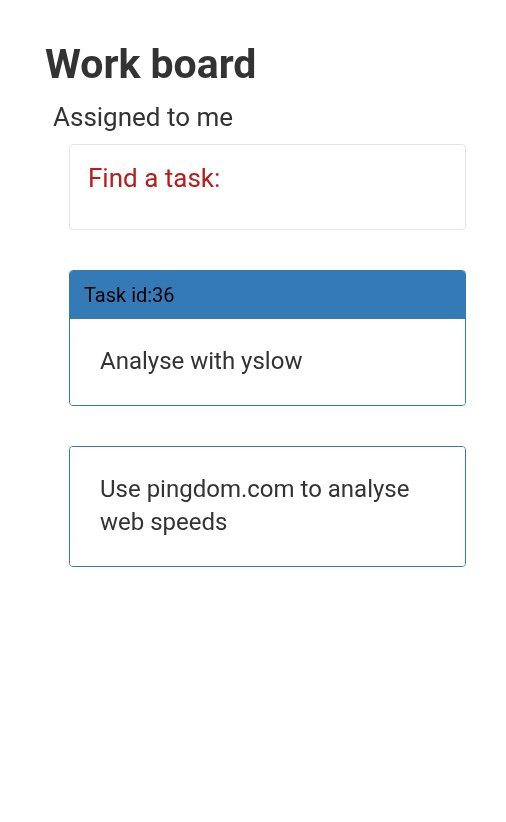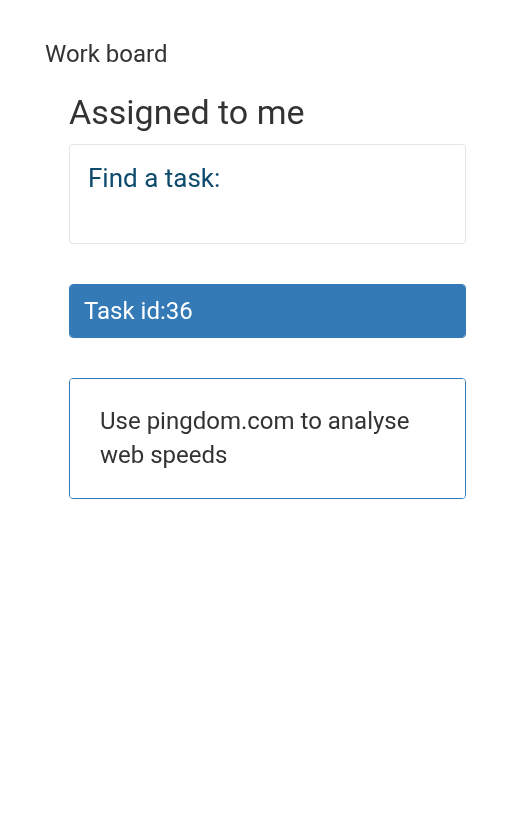--- a/index.html
+++ b/index.html
@@ -11,50 +11,50 @@
     body {
       font-family: -apple-system, BlinkMacSystemFont, "Segoe UI", Roboto, "Helvetica Neue", Arial, sans-serif;
       background: #ffffff;
       width: 506px;
       height: 822px;
       padding: 40px 40px 40px 45px;
       color: #333;
     }
     
     .page-title {
-      font-size: 24px;
-      font-weight: 400;
+      font-size: 41px;
+      font-weight: 700;
       color: #333;
-      margin-bottom: 24px;
+      margin-bottom: 14px;
     }
     
     .section-title {
-      font-size: 34px;
+      font-size: 26px;
       font-weight: 400;
       color: #333;
-      margin-left: 24px;
+      margin-left: 8px;
       margin-bottom: 12px;
     }
     
     .search-panel {
       margin-left: 24px;
       margin-right: 0;
       border: 1px solid #e5e5e5;
       border-radius: 4px;
       padding: 18px 18px 36px 18px;
       background: #fff;
       margin-bottom: 40px;
     }
     
     .search-label {
       font-size: 26px;
       font-weight: 400;
-      color: #0c4a6e;
+      color: #b91c1c;
       display: block;
-      margin-bottom: 14px;
+      margin-bottom: 0;
     }
     
     .search-input {
       width: 100%;
       font-size: 22px;
       padding: 14px 18px;
       border: 1px solid #66afe9;
       border-radius: 4px;
       outline: none;
       box-shadow: 0 0 8px rgba(102, 175, 233, 0.6);
@@ -66,22 +66,22 @@
       margin-left: 24px;
       margin-right: 0;
       border: 1px solid #337ab7;
       border-radius: 4px;
       margin-bottom: 40px;
       overflow: hidden;
     }
     
     .task-header {
       background: #337ab7;
-      color: #ffffff;
-      font-size: 24px;
+      color: #000000;
+      font-size: 20px;
       font-weight: 400;
       padding: 12px 14px;
     }
     
     .task-body {
       background: #fff;
       padding: 26px 30px;
       font-size: 24px;
       color: #333;
       line-height: 1.4;
@@ -93,17 +93,18 @@
 <h1 class="page-title">Work board</h1>
 
 <h2 class="section-title">Assigned to me</h2>
 
 <div class="search-panel">
   <label class="search-label">Find a task:</label>
 </div>
 
 <div class="task-card">
   <div class="task-header">Task id:36</div>
+  <div class="task-body">Analyse with yslow</div>
 </div>
 
 <div class="task-card">
   <div class="task-body">Use pingdom.com to analyse web speeds</div>
 </div>
 
 </body></html>

